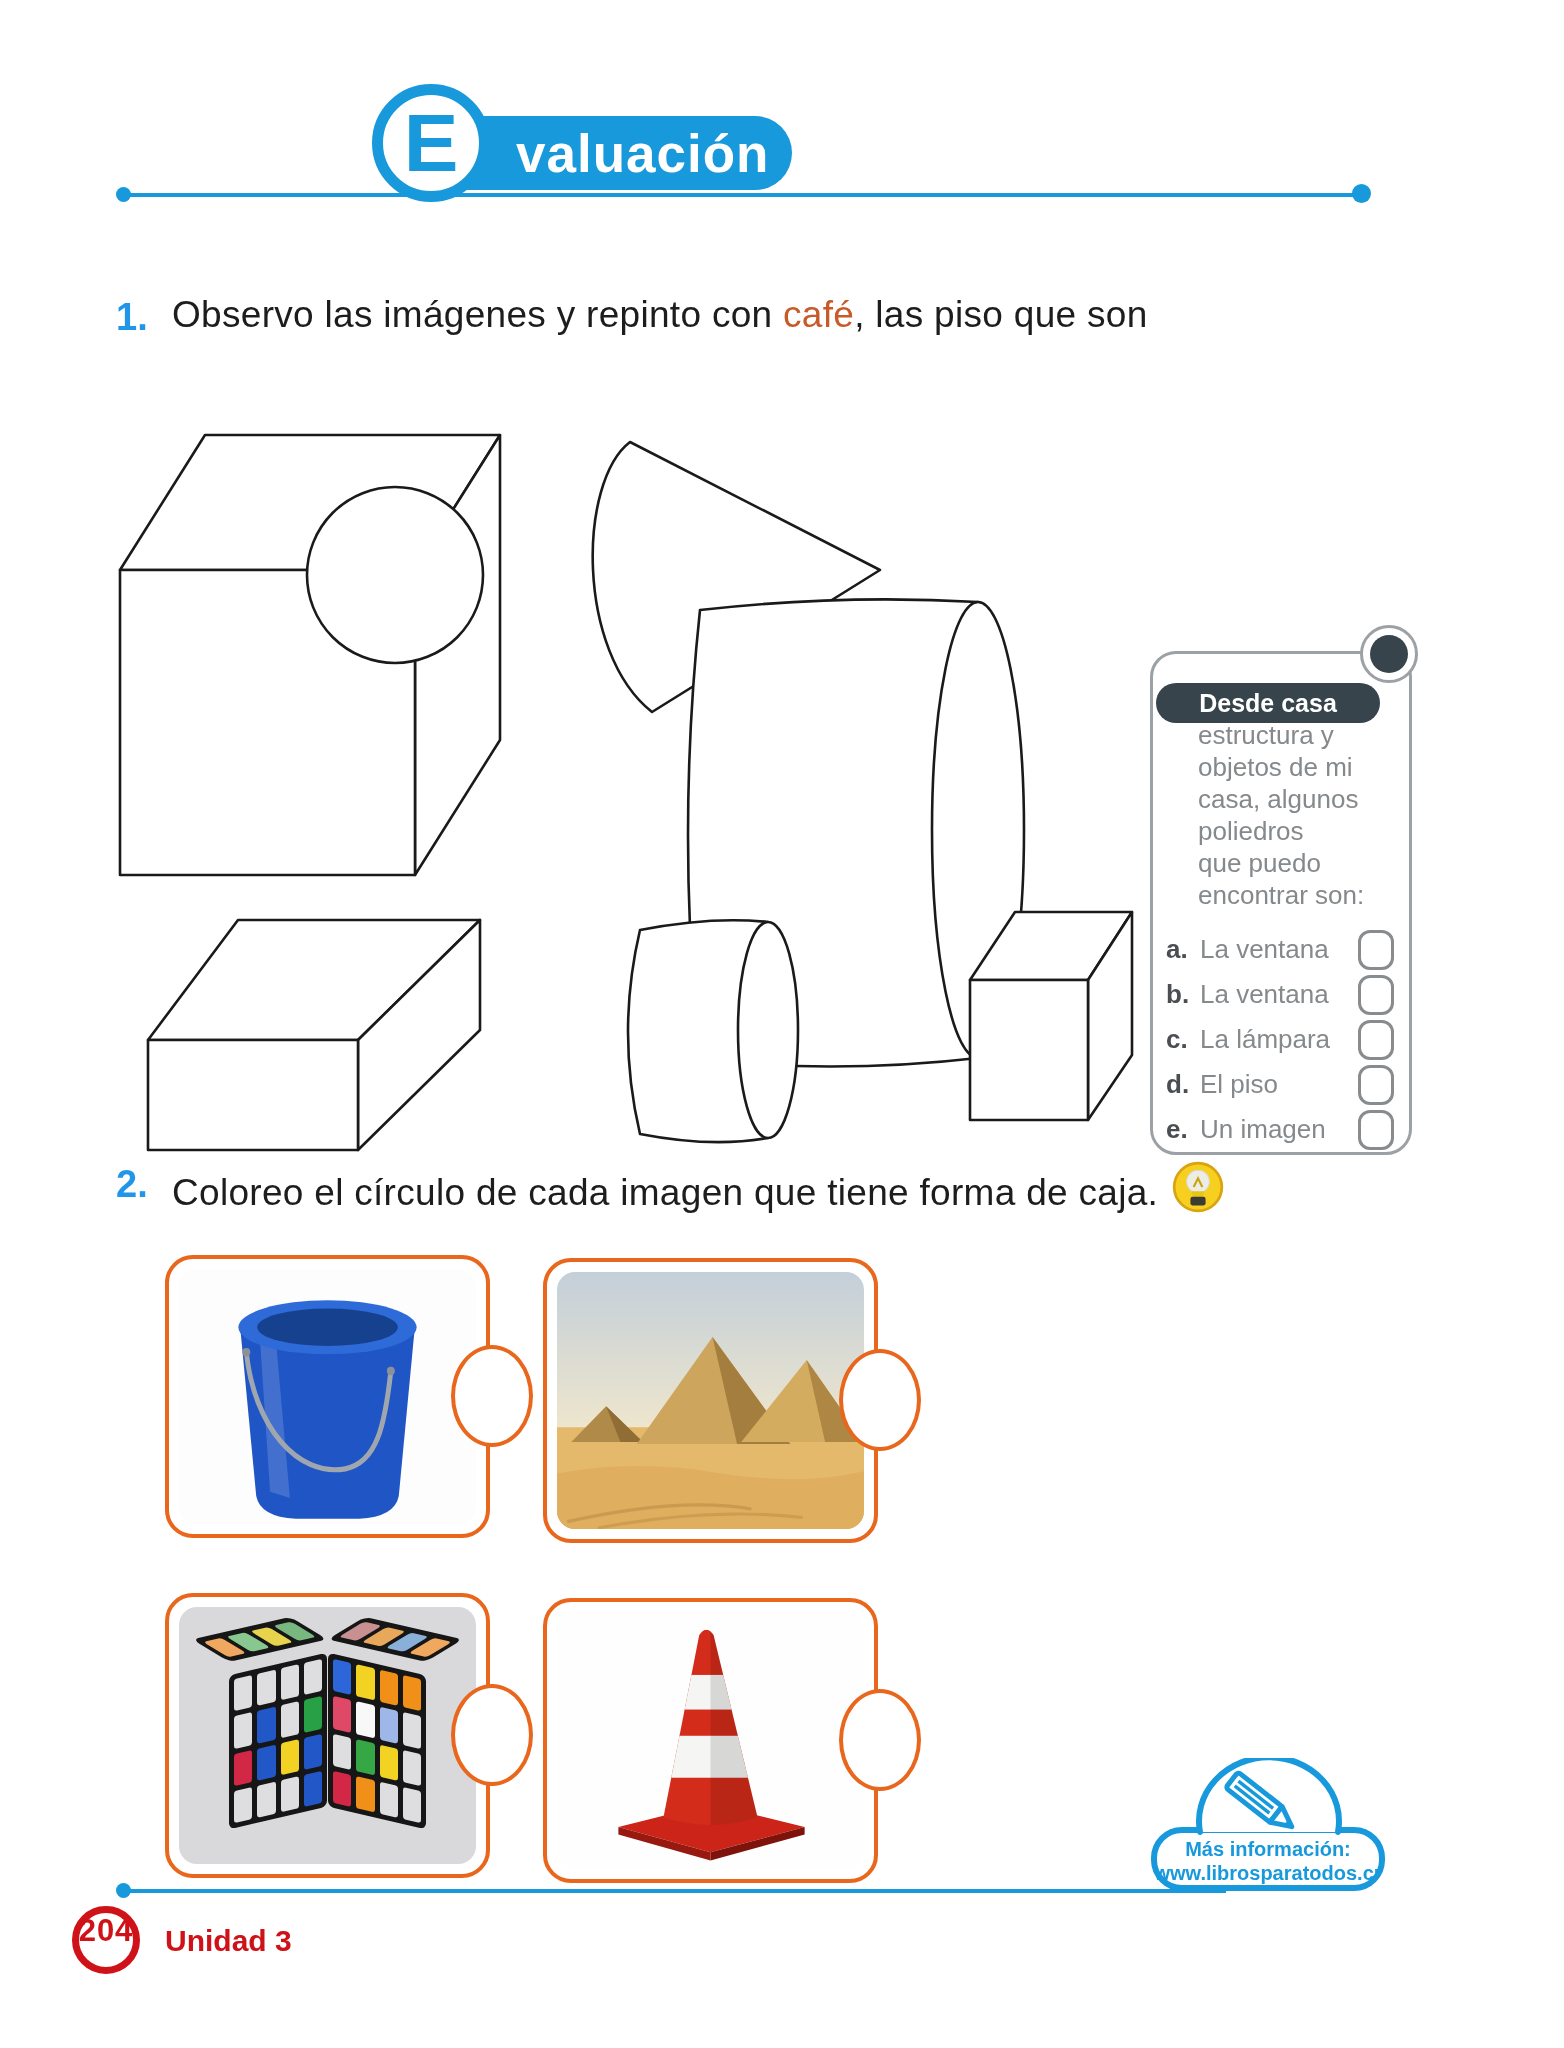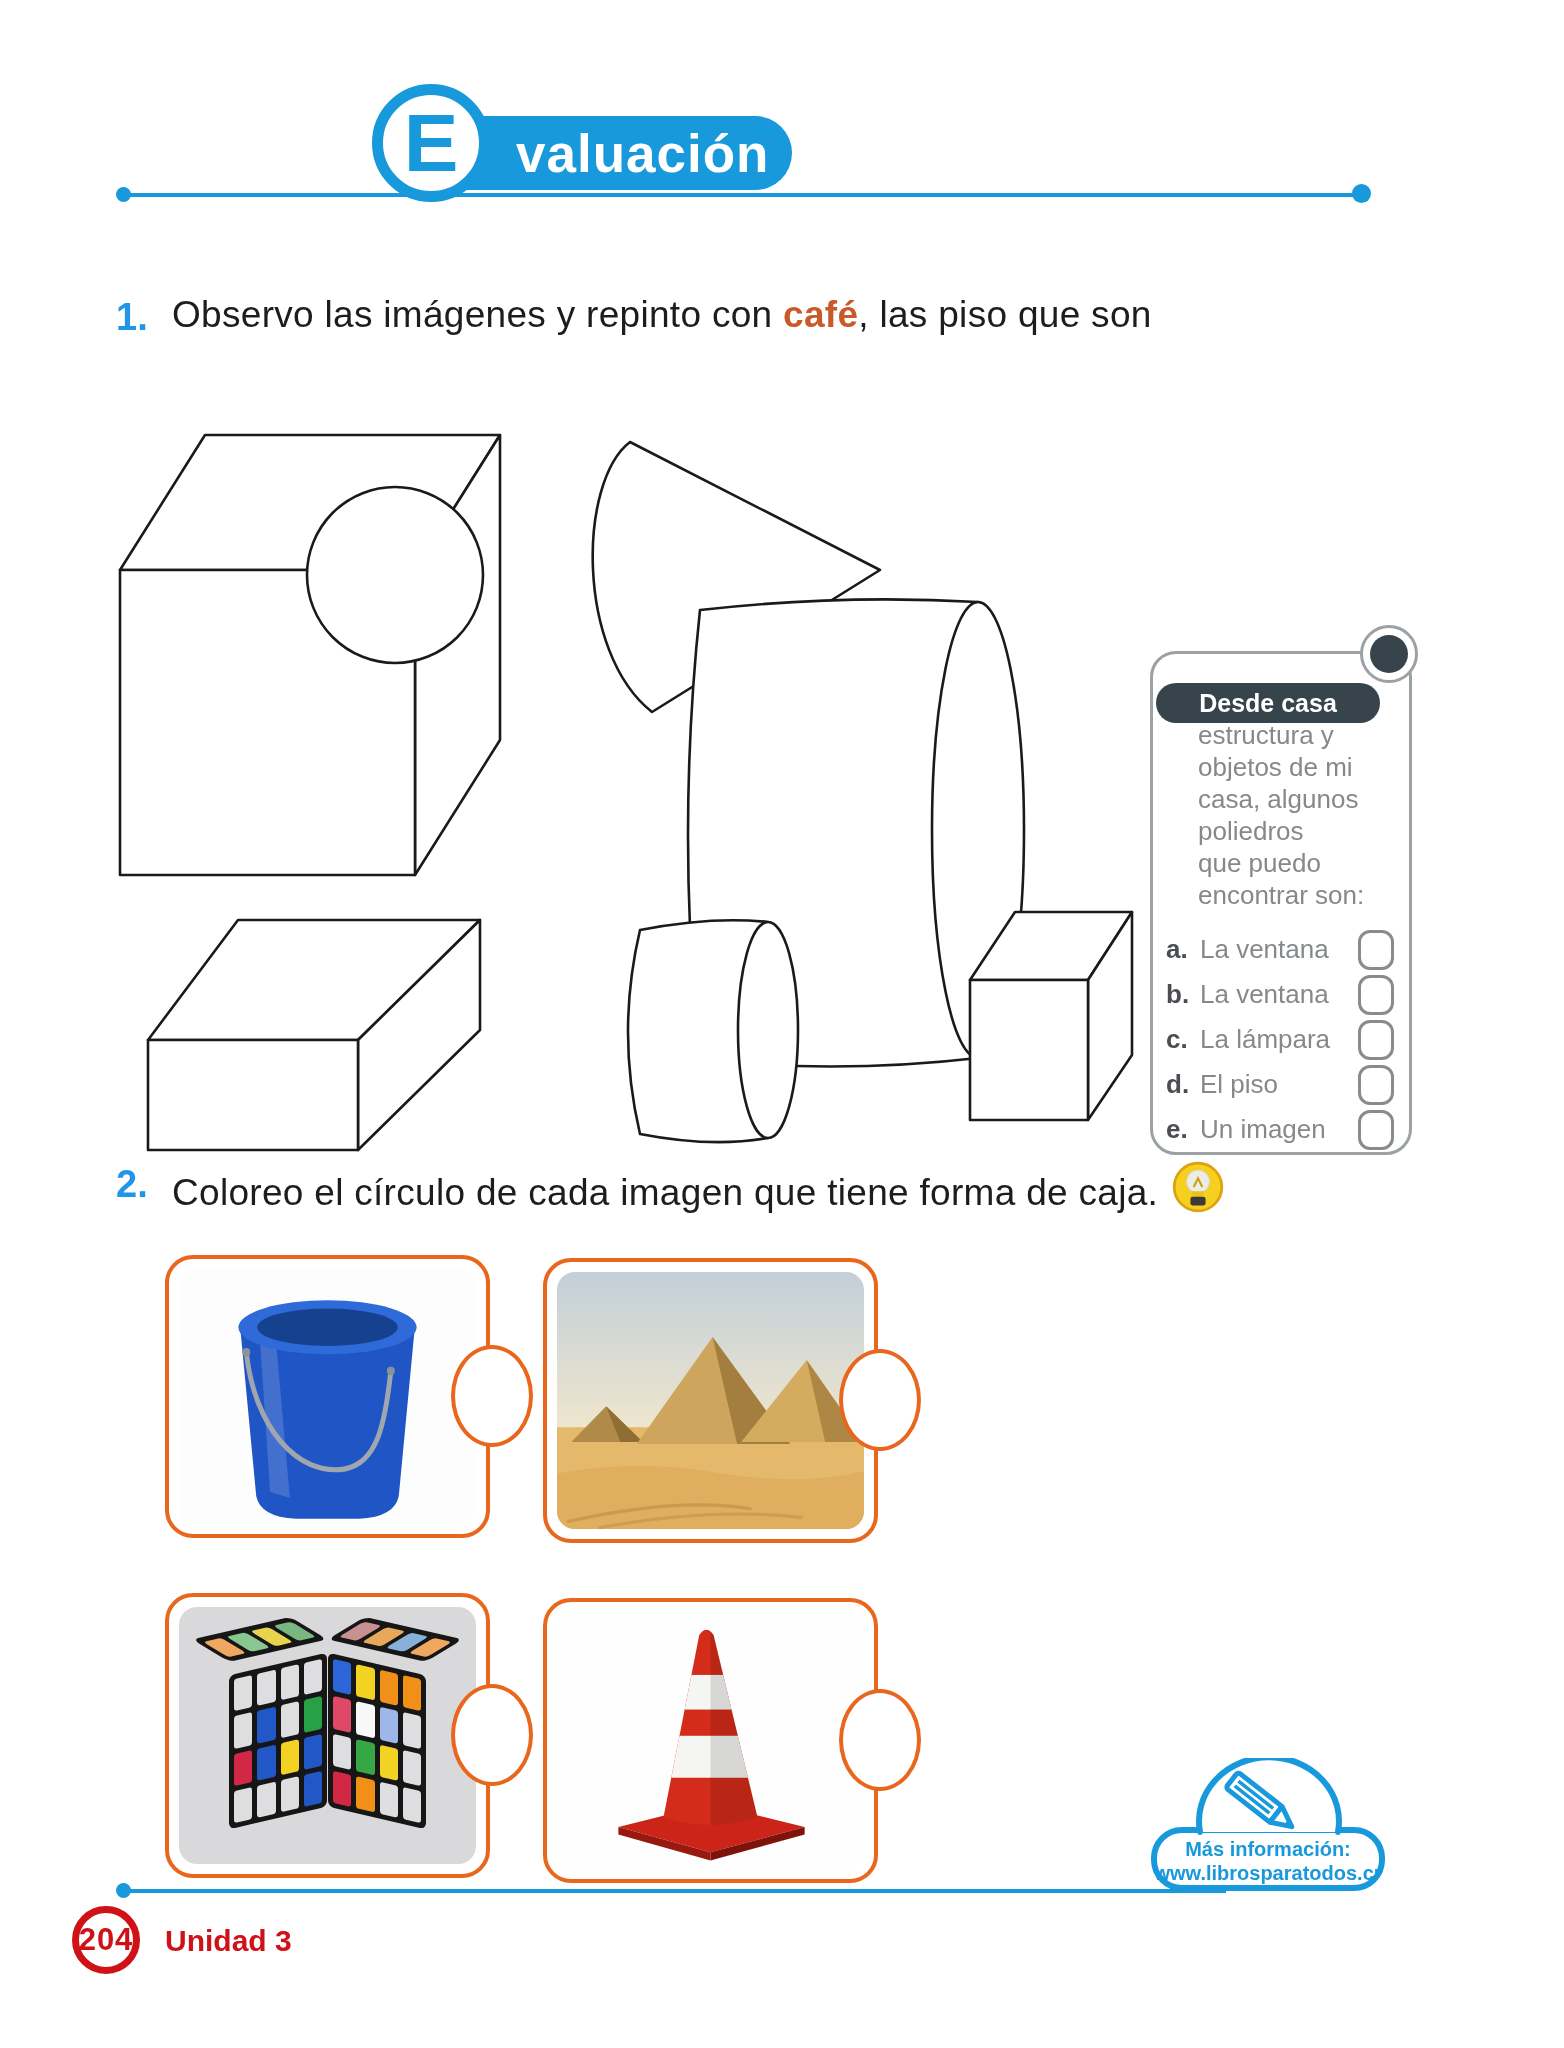--- a/index.html
+++ b/index.html
@@ -20,21 +20,21 @@
   .title-pill{left:436px;top:116px;width:356px;height:74px;background:var(--blue);
     border-radius:26px 38px 38px 26px;z-index:2;display:flex;align-items:center;}
   .title-pill span{padding-left:80px;color:#fff;font-weight:bold;font-size:53px;letter-spacing:1px;}
   .e-circle{left:372px;top:84px;width:118px;height:118px;background:#fff;border:11px solid var(--blue);
     border-radius:50%;z-index:3;display:flex;align-items:center;justify-content:center;}
   .e-circle span{color:var(--blue);font-weight:bold;font-size:82px;line-height:1;}
 
   
   .ex-num{font-size:38px;font-weight:bold;color:#2196E8;}
   .ex-line{font-size:37px;color:var(--ink);letter-spacing:.3px;white-space:nowrap;}
-  .b-cafe{color:var(--cafe);font-weight:bold;}
+  .b-cafe{color:var(--cafe);font-weight:normal;}
   .b-amarillo{color:var(--amarillo);font-weight:bold;
     text-shadow:-1.5px -1.5px 0 #5a5a5a,1.5px -1.5px 0 #5a5a5a,-1.5px 1.5px 0 #5a5a5a,1.5px 1.5px 0 #5a5a5a;}
   .bulb{display:inline-block;vertical-align:-8px;margin-left:14px;}
 
   
   .shapes{left:100px;top:420px;}
   .shapes path,.shapes ellipse,.shapes circle{fill:#fff;stroke:#1a1a1a;stroke-width:2.6;stroke-linejoin:round;}
 
   
   .dc{left:1150px;top:635px;width:266px;height:524px;}
@@ -67,21 +67,21 @@
   .r-right{left:50%;top:22%;width:33%;height:60%;grid-template:repeat(4,1fr)/repeat(4,1fr);transform:skewY(13deg);}
   .r-topl{left:17%;top:9.5%;width:33%;height:12%;grid-template:1fr/repeat(4,1fr);transform:skewY(-13deg) skewX(50deg);transform-origin:bottom left;}
   .r-topr{left:50%;top:9.5%;width:33%;height:12%;grid-template:1fr/repeat(4,1fr);transform:skewY(13deg) skewX(-50deg);transform-origin:bottom right;}
   .r-face i{border-radius:3px;display:block;}
 
   
   .bottomline{left:126px;top:1889px;width:1100px;height:4px;background:var(--blue);}
   .dotB{left:116px;top:1883px;width:15px;height:15px;}
   .cloud{left:1148px;top:1758px;z-index:5;}
   .pagenum{left:72px;top:1906px;width:68px;height:68px;border:7px solid var(--red);border-radius:50%;background:#fff;
-    display:flex;align-items:center;justify-content:center;}
+    display:flex;align-items:flex-start;justify-content:center;}
   .pagenum span{color:var(--red);font-weight:bold;font-size:31px;letter-spacing:1px;}
   .unit{left:154px;top:1924px;color:var(--red);font-weight:bold;font-size:30px;margin-left:11px;}
 </style>
 </head>
 <body>
 
 <div id="page">
 
   <div class="abs topline"></div>
   <div class="abs dot dotL"></div>

